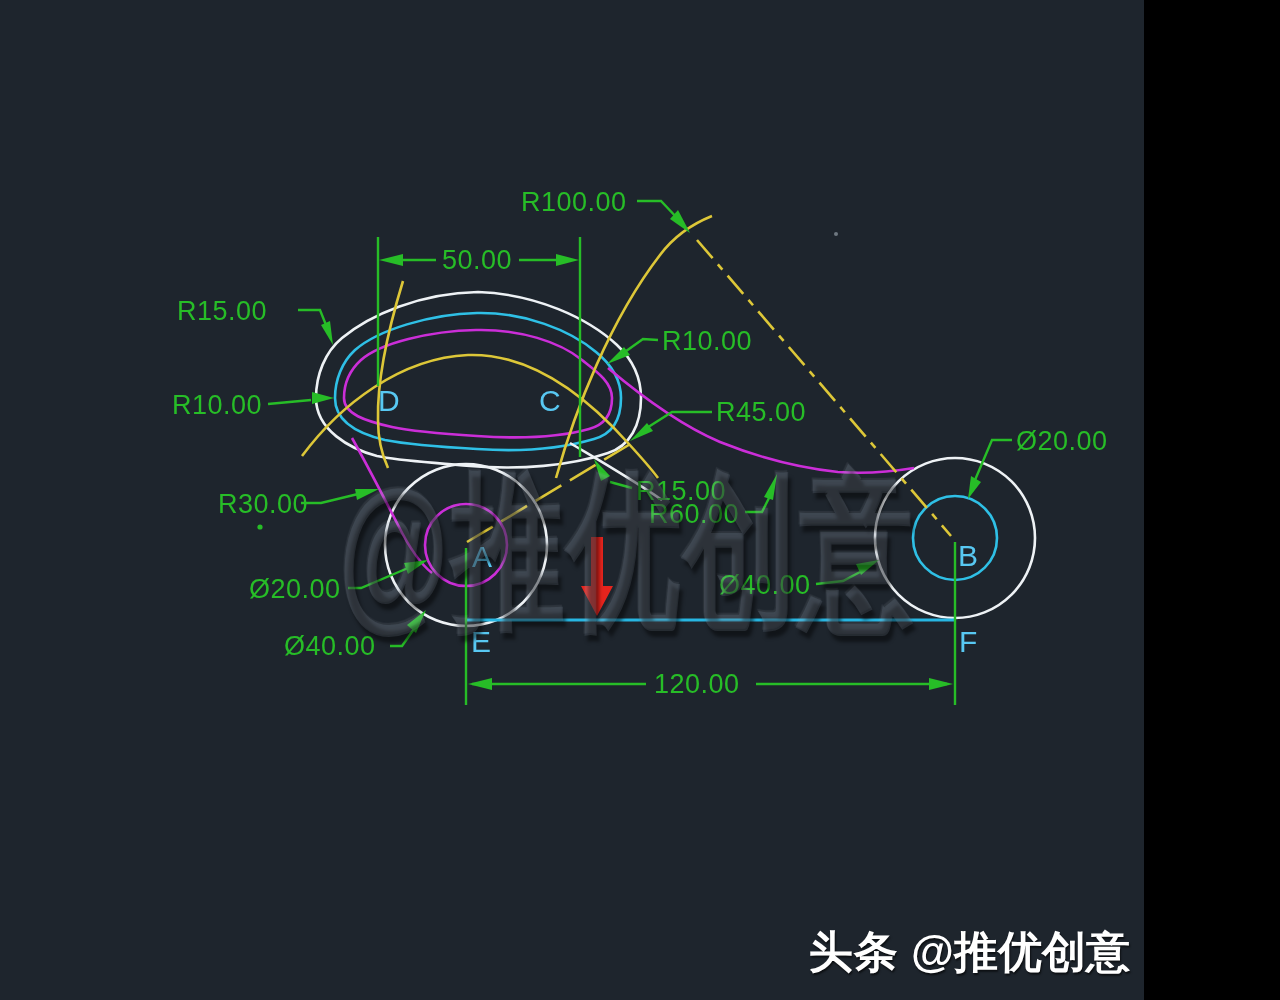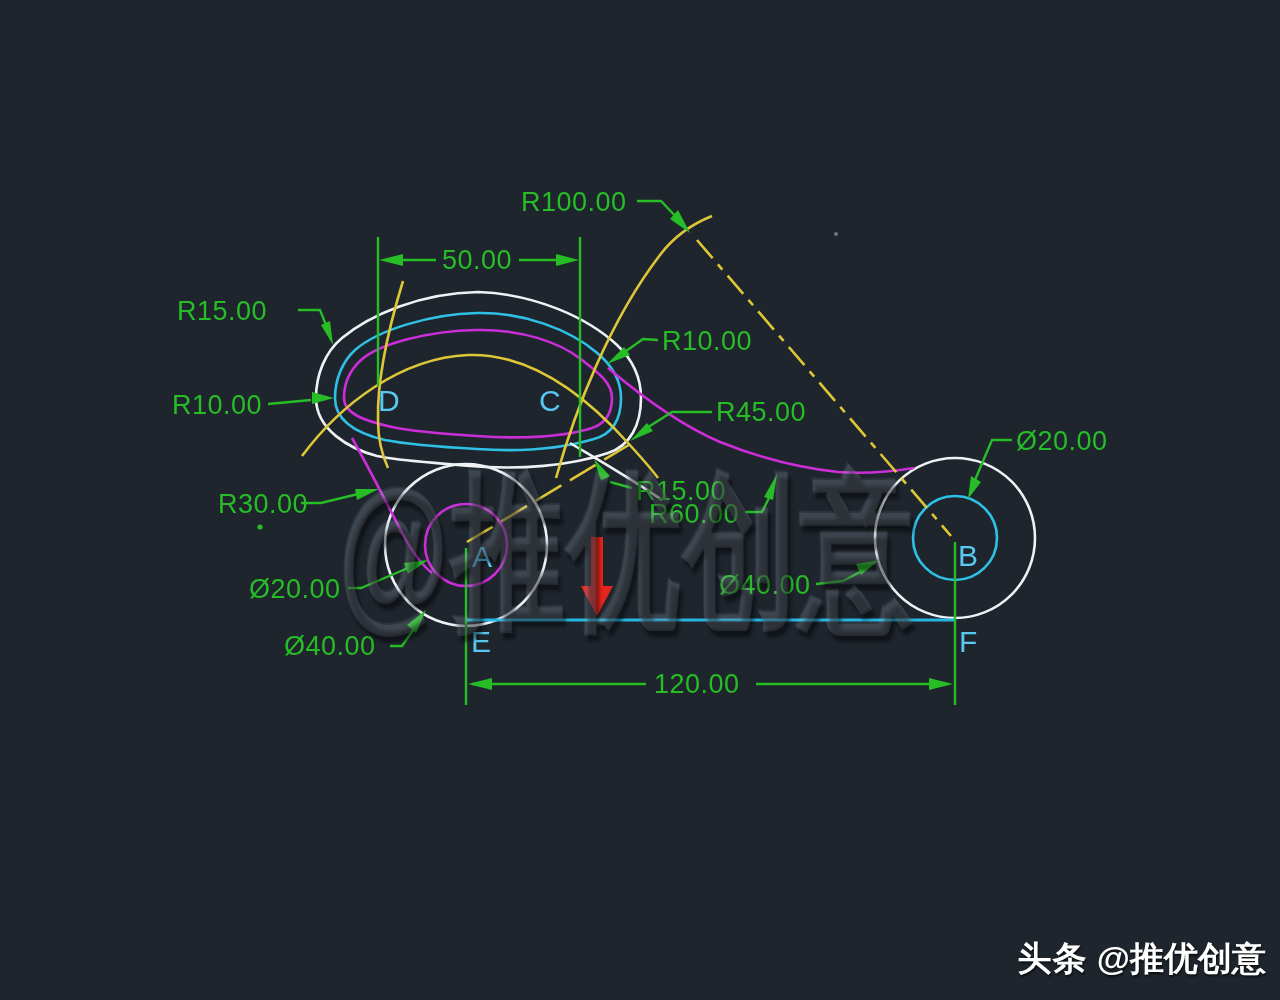--- a/index.html
+++ b/index.html
@@ -1,40 +1,41 @@
 <!DOCTYPE html>
 <html><head>
 <meta charset="utf-8">
 <style>
   html,body{margin:0;padding:0;background:#000;}
   #stage{
-    position:relative;width:1280px;height:1000px;overflow:hidden;
+    position:relative;width:1132px;height:1000px;overflow:hidden;
     background:#1e252d;
     font-family:"Liberation Sans",sans-serif;
+    padding-left:12px;
   }
   svg{position:absolute;left:0;top:0;}
   svg text{font-family:"Liberation Sans",sans-serif;}
   .gtxt{fill:#27bd27;font-size:27px;letter-spacing:0.5px;}
   .ptxt{fill:#58c8f2;font-size:30px;}
   .gl{stroke:#27bd27;stroke-width:2.4;fill:none;}
   .ga{fill:#27bd27;stroke:none;}
   .wl{stroke:#eef2f5;stroke-width:2.6;fill:none;}
   .cl{stroke:#2fc0e6;stroke-width:2.6;fill:none;}
   .ml{stroke:#cb2ed8;stroke-width:2.6;fill:none;}
   .yl{stroke:#ddc738;stroke-width:2.6;fill:none;}
   #wm-center{
     position:absolute;left:338px;top:437px;
     font-size:114px;font-weight:bold;letter-spacing:2px;white-space:nowrap;
     transform:scaleY(1.5);transform-origin:left top;
     color:rgba(152,164,178,0.16);
     text-shadow:3px 4px 3px rgba(0,0,0,0.45),-1px -1px 1px rgba(195,205,215,0.10);
   }
   #wm-footer{
     position:absolute;right:14px;bottom:18px;
-    font-size:34px;color:#ffffff;font-weight:bold;white-space:nowrap;
+    font-size:44px;color:#ffffff;font-weight:bold;white-space:nowrap;
     text-shadow:1px 2px 2px rgba(0,0,0,0.6);
   }
   #wm-footer .heavy{font-weight:900;letter-spacing:1px;}
 </style>
 </head>
 <body>
 
 <div id="stage">
 
 <svg width="1280" height="1000" viewBox="0 0 1280 1000">

